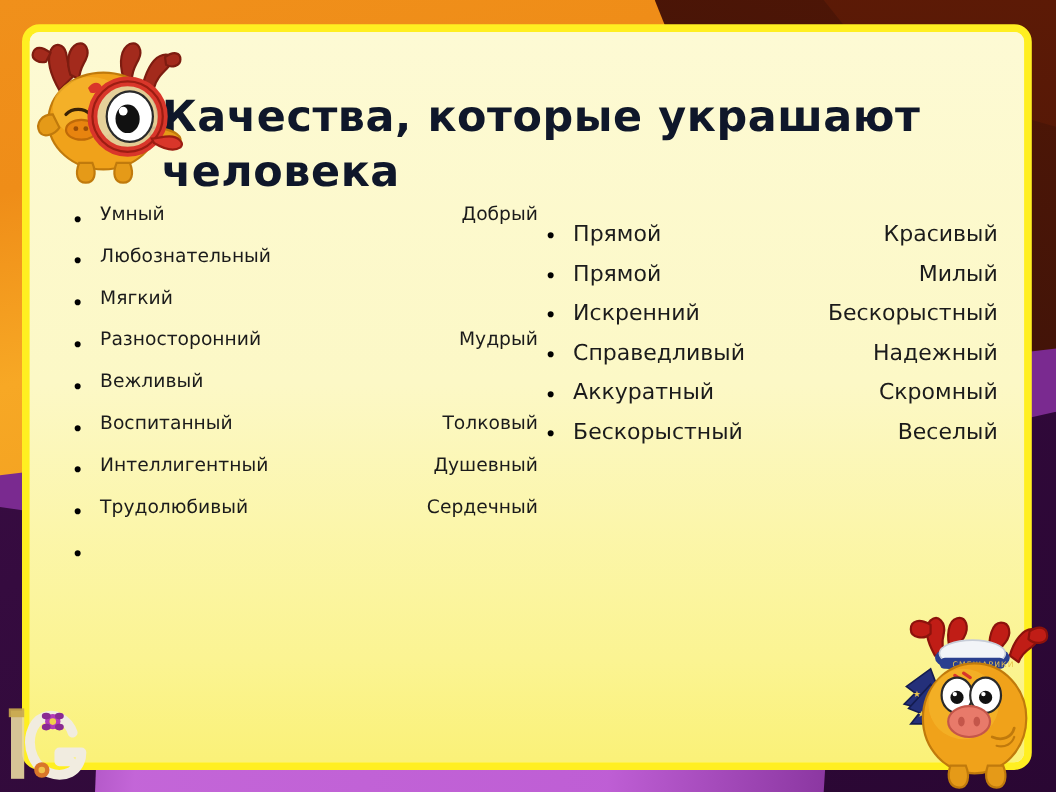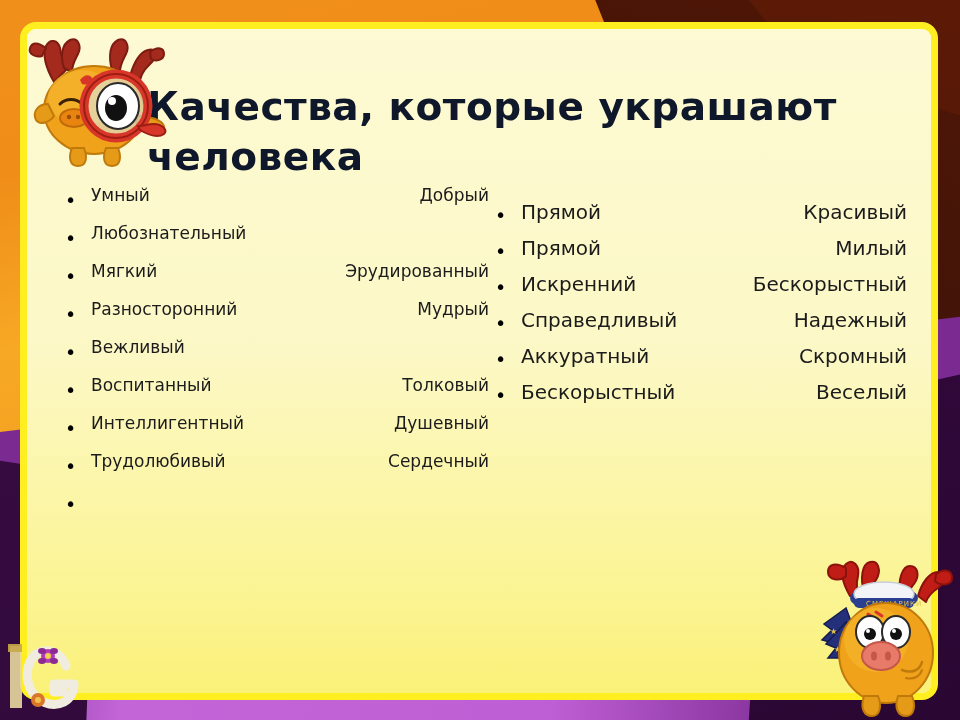--- a/index.html
+++ b/index.html
@@ -219,21 +219,20 @@
         <div class="bullet-row">
           <span class="dot"></span>
           <span class="row-text single">
             <span class="w">Любознательный</span>
           </span>
         </div>
         <div class="bullet-row">
           <span class="dot"></span>
           <span class="row-text">
             <span class="w">Мягкий</span>
-            <span class="w">Эрудированный</span>
           </span>
         </div>
         <div class="bullet-row">
           <span class="dot"></span>
           <span class="row-text">
             <span class="w">Разносторонний</span>
             <span class="w">Мудрый</span>
           </span>
         </div>
         <div class="bullet-row">

